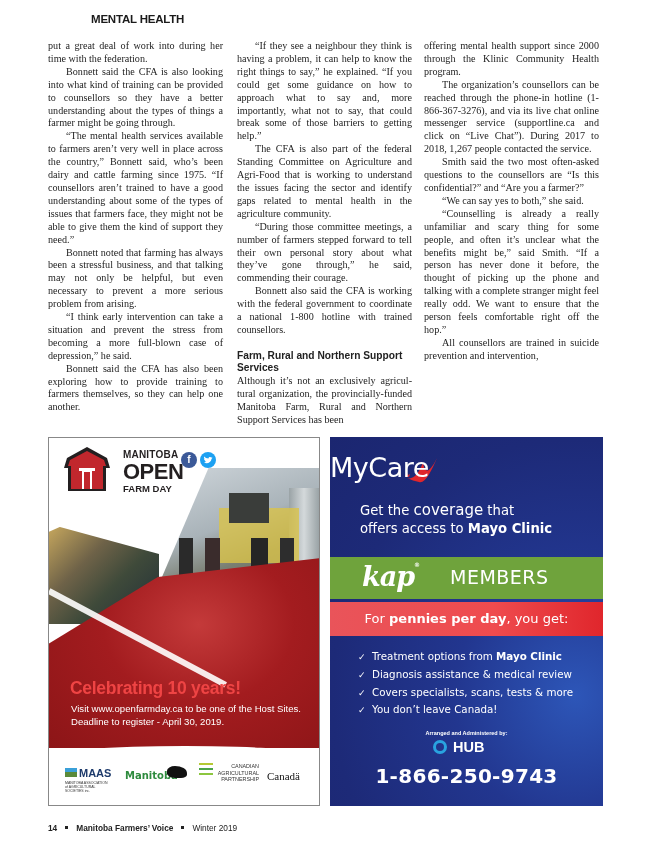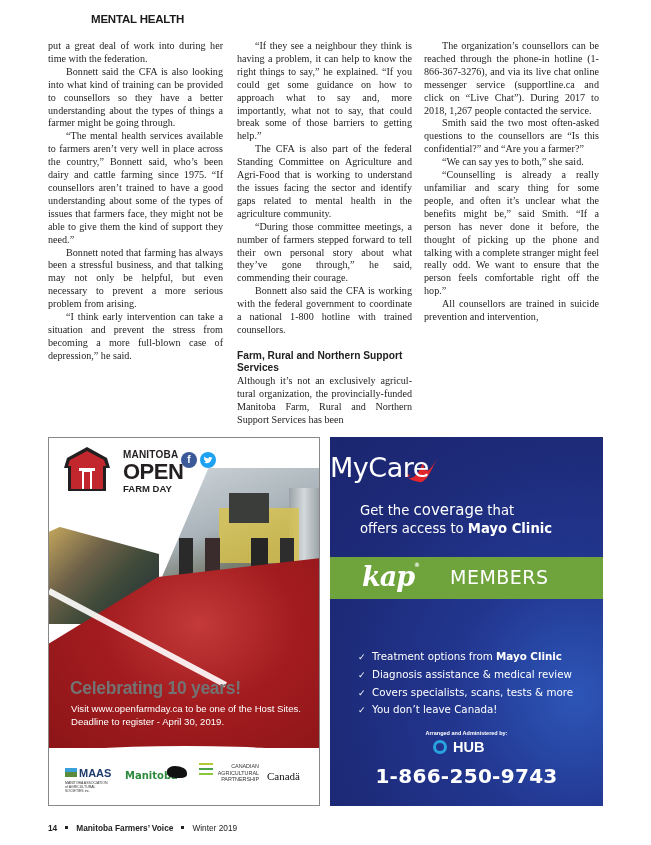--- a/index.html
+++ b/index.html
@@ -58,21 +58,21 @@
   }
   .red-photo { position: absolute; left: 0; top: 120px; width: 272px; height: 190px;
     background: radial-gradient(ellipse at 55% 35%, #c43a3a 0%, #a31c1f 45%, #8c1517 100%);
     clip-path: polygon(0 45%, 40% 10%, 100% 0, 100% 100%, 0 100%);
   }
   .white-swoosh { position: absolute; left: -20px; top: 88px; width: 320px; height: 14px; background: #fff;
     transform: rotate(-24deg); transform-origin: left center; }
   .white-swoosh2 { position: absolute; left: 0; top: 150px; width: 200px; height: 6px; background: #fff;
     transform: rotate(28deg); transform-origin: left center; opacity: .9; }
   .celebrate { position: absolute; left: 21px; top: 240px; font-family: "Liberation Sans", sans-serif;
-    font-weight: bold; color: #737373; font-size: 17.5px; letter-spacing: -0.3px; }
+    font-weight: bold; color: #ef4444; font-size: 17.5px; letter-spacing: -0.3px; }
   .visit { position: absolute; left: 22px; top: 264px; width: 240px; font-family: "Liberation Sans", sans-serif;
     color: #fff; font-size: 9.6px; line-height: 13px; }
   .farm-bottom { position: absolute; left: 0; top: 308px; width: 272px; height: 62px; background: #fff;
     border-top-left-radius: 50% 10px; border-top-right-radius: 50% 10px; }
   .logo { position: absolute; font-family: "Liberation Sans", sans-serif; }
   .maas { left: 16px; top: 329px; font-size: 11px; font-weight: bold; color: #1d3a6b; }
   .maas-sub { left: 16px; top: 343px; font-size: 3.5px; color: #333; width: 45px; line-height: 4px; }
   .mb { left: 76px; top: 332px; font-size: 10px; font-weight: bold; color: #2e8b3e; font-family: "DejaVu Sans", sans-serif; }
   .bison { left: 118px; top: 328px; width: 20px; height: 12px; background: #111; border-radius: 40% 60% 30% 40%; }
   .cap { left: 150px; top: 325px; font-size: 5.4px; line-height: 6.5px; color: #333; text-align: right; width: 60px; }
@@ -113,32 +113,34 @@
 <body>
 
 <div class="section-head">MENTAL HEALTH</div>
 
 <div class="col col1">
   <p>put a great deal of work into during her time with the federation.</p>
   <p class="indent">Bonnett said the CFA is also look­ing into what kind of training can be provided to counsellors so they have a better understanding about the types of things a farmer might be going through.</p>
   <p class="indent">“The mental health services avail­able to farmers aren’t very well in place across the country,” Bonnett said, who’s been dairy and cattle farming since 1975. “If counsellors aren’t trained to have a good understanding about some of the types of issues that farmers face, they might not be able to give them the kind of support they need.”</p>
   <p class="indent">Bonnett noted that farming has always been a stressful business, and that talking may not only be helpful, but even necessary to prevent a more serious problem from arising.</p>
   <p class="indent">“I think early intervention can take a situation and prevent the stress from becoming a more full-blown case of depression,” he said.</p>
+  <p class="indent">Bonnett said the CFA has also been exploring how to provide train­ing to farmers themselves, so they can help one another.</p>
 </div>
 
 <div class="col col2">
   <p class="indent">“If they see a neighbour they think is having a problem, it can help to know the right things to say,” he explained. “If you could get some guid­ance on how to approach what to say and, more importantly, what not to say, that could break some of those barriers to getting help.”</p>
   <p class="indent">The CFA is also part of the federal Standing Committee on Agriculture and Agri-Food that is working to understand the issues facing the sec­tor and identify gaps related to mental health in the agriculture community.</p>
   <p class="indent">“During those committee meet­ings, a number of farmers stepped for­ward to tell their own personal story about what they’ve gone through,” he said, commending their courage.</p>
   <p class="indent">Bonnett also said the CFA is work­ing with the federal government to co­ordinate a national 1-800 hotline with trained counsellors.</p>
   <div class="subhead">Farm, Rural and Northern Support Services</div>
   <p>Although it’s not an exclusively agricul­tural organization, the provincially-funded Manitoba Farm, Rural and Northern Support Services has been</p>
 </div>
 
 <div class="col col3">
+  <p>offering mental health support since 2000 through the Klinic Community Health program.</p>
   <p class="indent">The organization’s counsellors can be reached through the phone-in hotline (1-866-367-3276), and via its live chat online messenger service (supportline.ca and click on “Live Chat”). During 2017 to 2018, 1,267 people contacted the service.</p>
   <p class="indent">Smith said the two most often-asked questions to the counsellors are “Is this confidential?” and “Are you a farmer?”</p>
   <p class="indent">“We can say yes to both,” she said.</p>
   <p class="indent">“Counselling is already a really unfamiliar and scary thing for some people, and often it’s unclear what the benefits might be,” said Smith. “If a person has never done it before, the thought of picking up the phone and talking with a complete strang­er might feel really odd. We want to ensure that the person feels comfort­able right off the hop.”</p>
   <p class="indent">All counsellors are trained in suicide prevention and intervention,</p>
 </div>
 
 <div class="ad-farm">
   <div class="photo-combine">
     <div class="silo"></div>
@@ -202,20 +204,23 @@
   </svg>
   <div class="mycare-logo">MyCare</div>
   <div class="coverage">
     <div><span>Get the </span><b style="font-weight:normal;font-size:15px">coverage</b><span> that</span></div>
     <div><span>offers access to </span><b>Mayo Clinic</b></div>
   </div>
   <div class="kap-band">
     <div class="kap"><span>kap</span><sup>®</sup></div>
     <div class="members">MEMBERS</div>
   </div>
+  <div class="red-band">
+    <span>For </span><b>pennies per day</b><span>, you get:</span>
+  </div>
   <ul class="checks">
     <li><span class="ck">✓</span><span>Treatment options from </span><b>Mayo Clinic</b></li>
     <li><span class="ck">✓</span><span>Diagnosis assistance &amp; medical review</span></li>
     <li><span class="ck">✓</span><span>Covers specialists, scans, tests &amp; more</span></li>
     <li><span class="ck">✓</span><span>You don’t leave Canada!</span></li>
   </ul>
   <div class="arranged">Arranged and Administered by:</div>
   <div class="hub"><span class="hub-ring"></span><span>HUB</span></div>
   <div class="phone">1-866-250-9743</div>
 </div>

